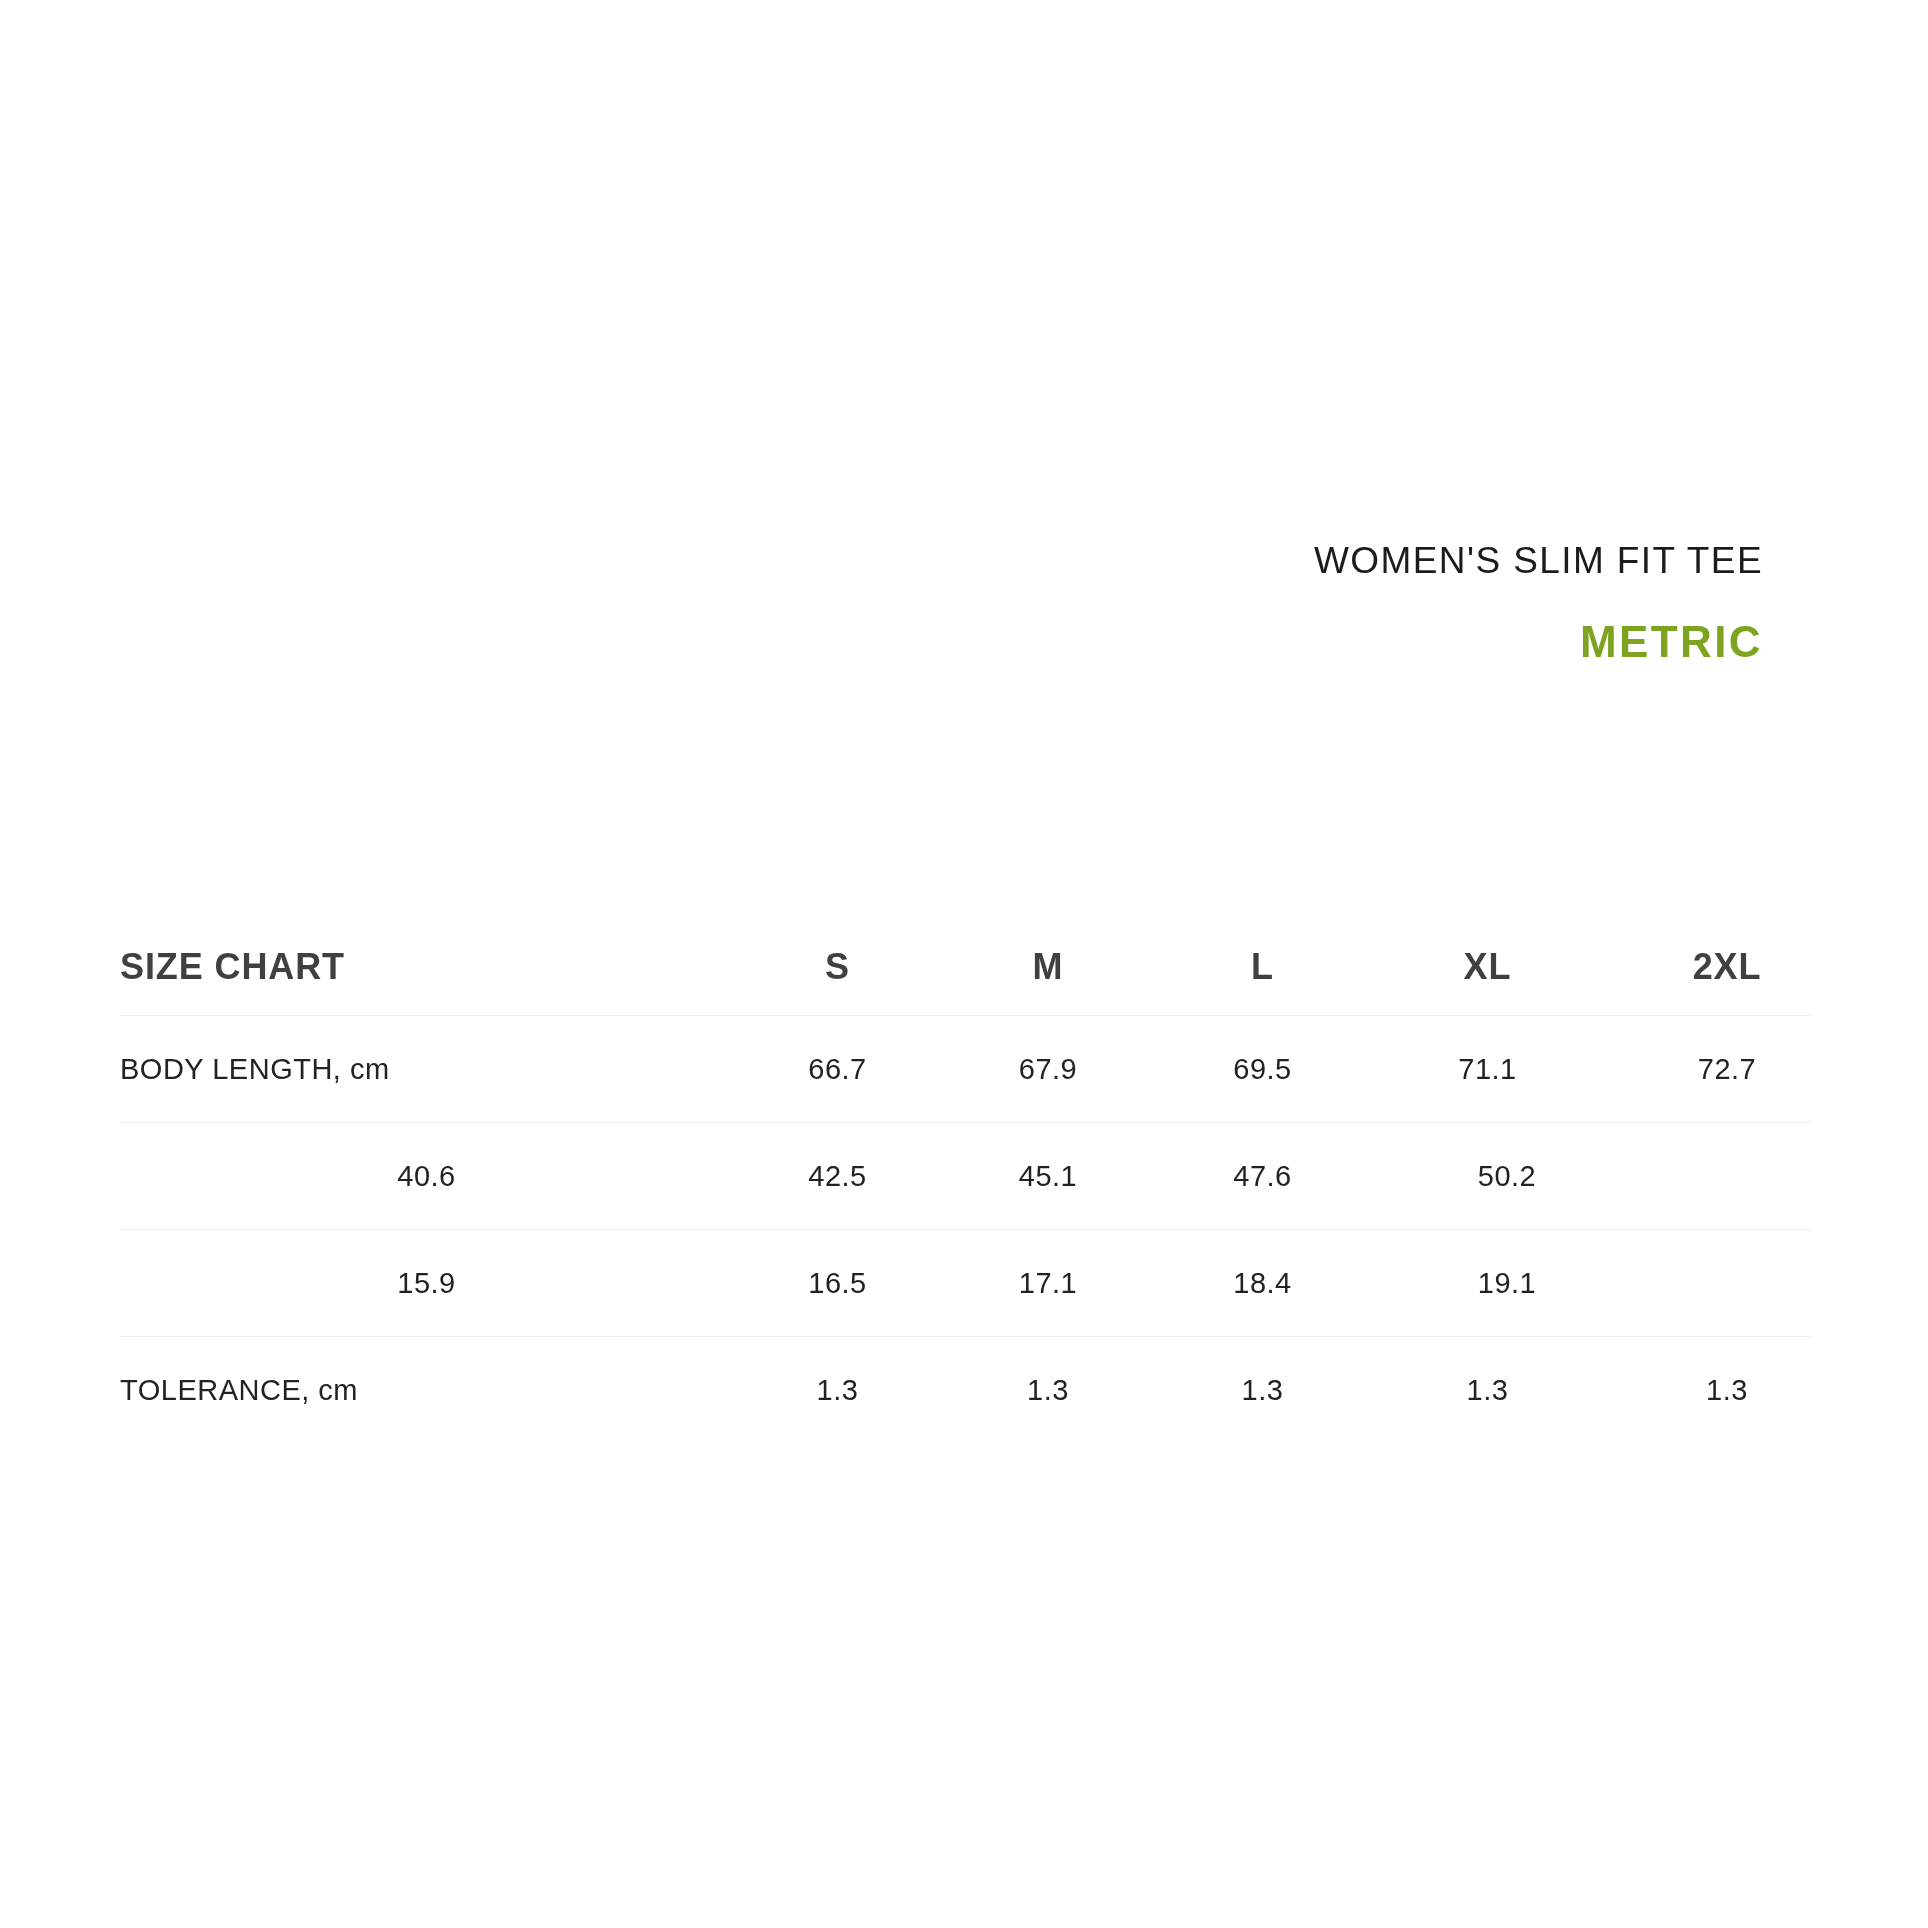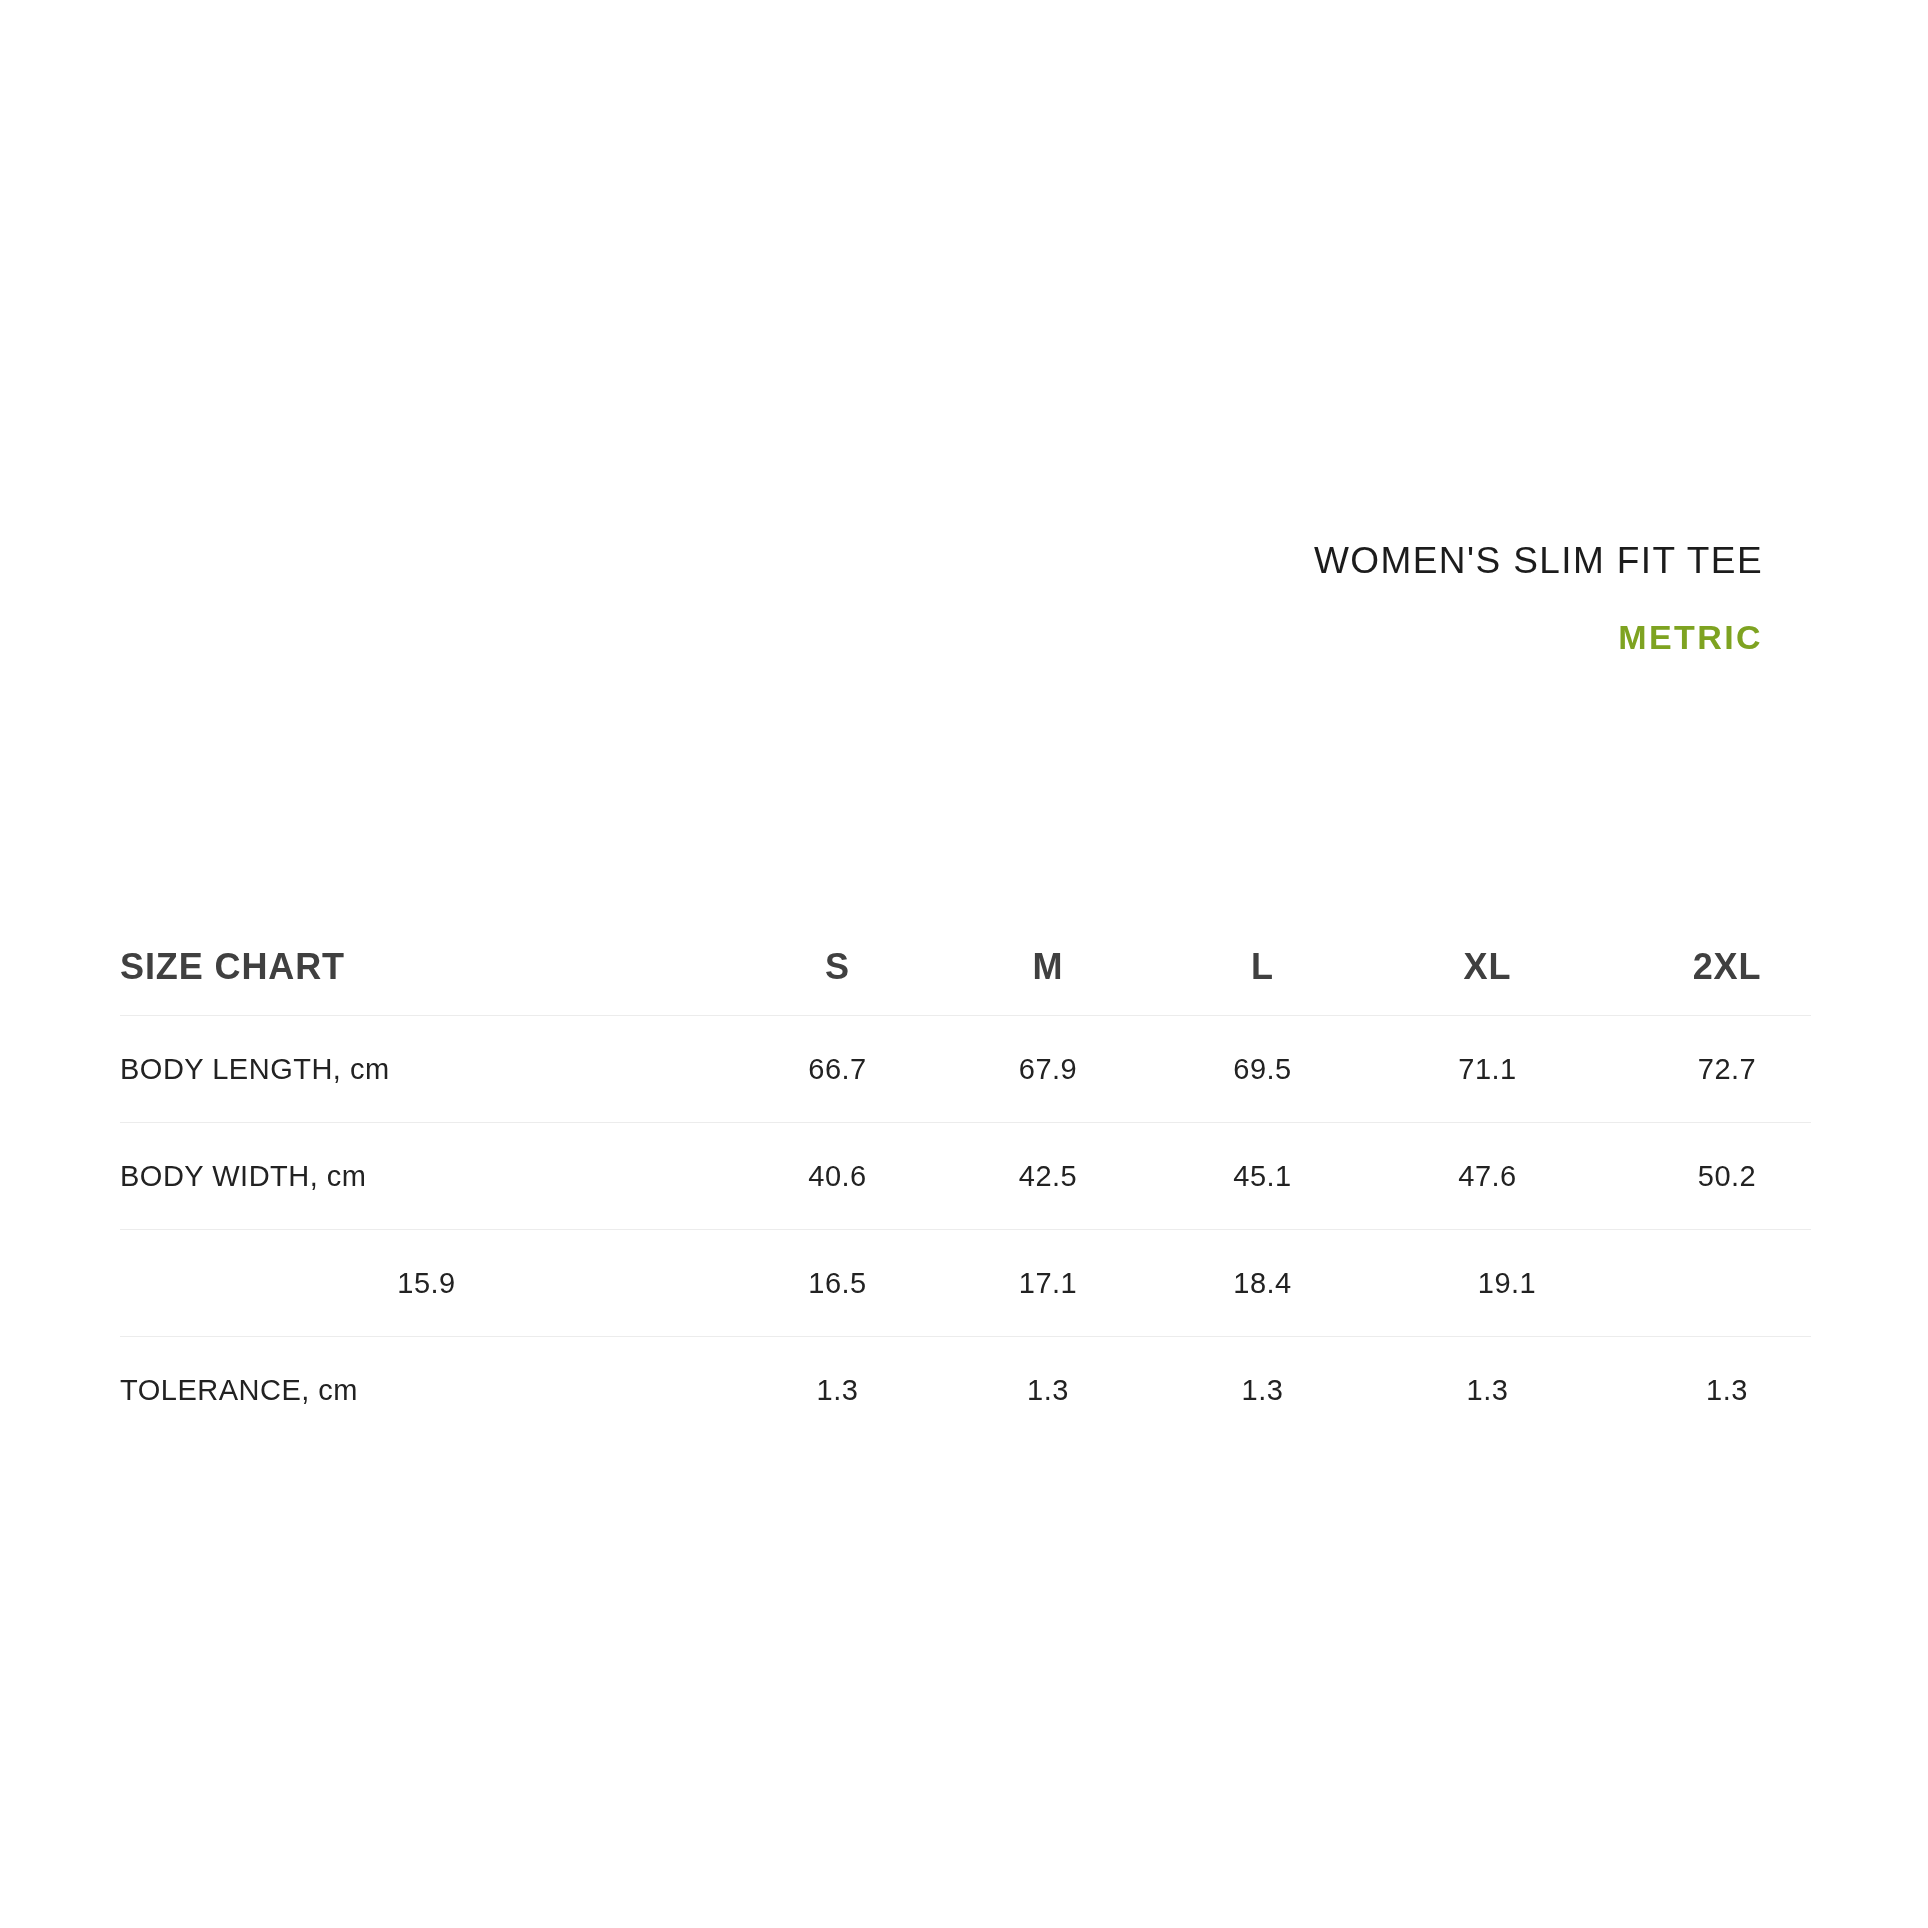--- a/index.html
+++ b/index.html
@@ -27,21 +27,21 @@
   .product-title {
     font-size: 37px;
     font-weight: 400;
     letter-spacing: 1.4px;
     color: #1c1c1c;
     line-height: 1;
     white-space: nowrap;
   }
   .units-toggle {
     margin-top: 41px;
-    font-size: 34px;
+    font-size: 44px;
     font-weight: 700;
     letter-spacing: 2.4px;
     line-height: 1;
     white-space: nowrap;
     cursor: pointer;
     display: inline-block;
   }
 
   
   .size-table {
@@ -107,21 +107,20 @@
     <div class="t-row">
       <div class="cell label-cell">BODY LENGTH, cm</div>
       <div class="cell">66.7</div>
       <div class="cell">67.9</div>
       <div class="cell">69.5</div>
       <div class="cell">71.1</div>
       <div class="cell last-col">72.7</div>
     </div>
 
     <div class="t-row">
-      <div class="cell label-cell">BODY WIDTH, cm</div>
       <div class="cell">40.6</div>
       <div class="cell">42.5</div>
       <div class="cell">45.1</div>
       <div class="cell">47.6</div>
       <div class="cell last-col">50.2</div>
     </div>
 
     <div class="t-row">
       <div class="cell">15.9</div>
       <div class="cell">16.5</div>

